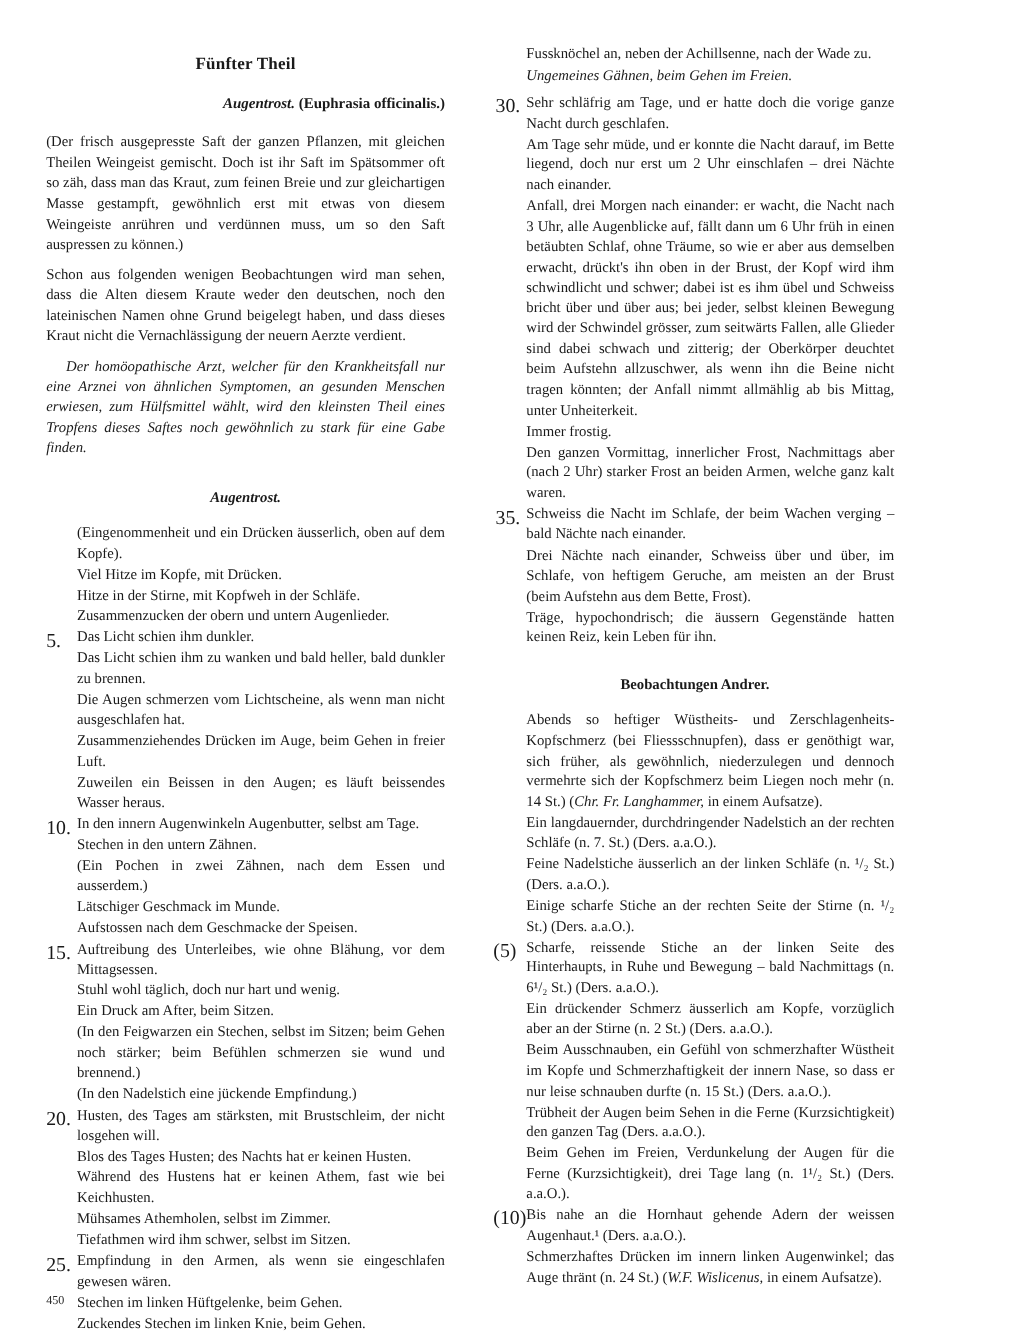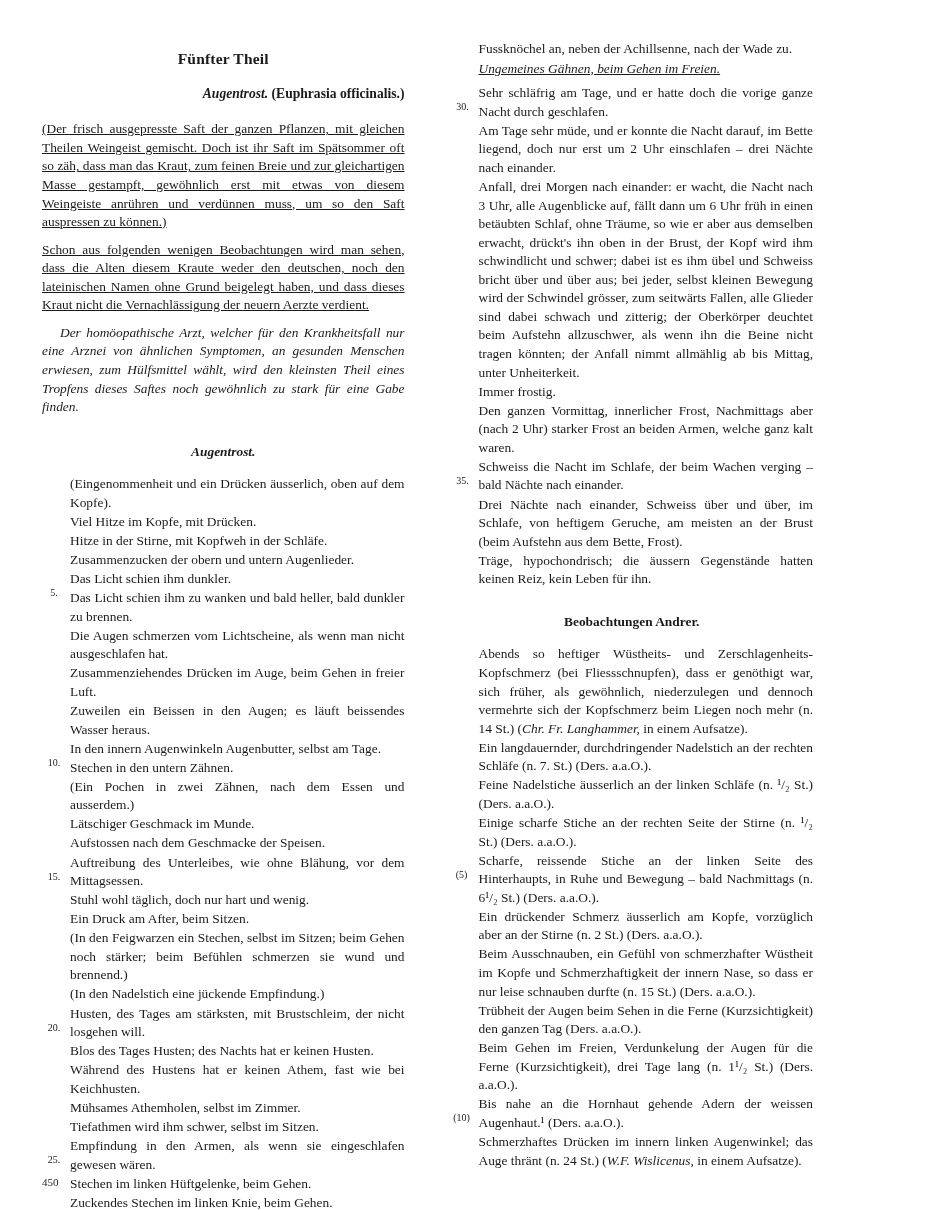--- a/index.html
+++ b/index.html
@@ -63,42 +63,42 @@
     margin: 26px 0 14px 0;
   }
   h3.section-head.upright {
     font-style: normal;
     font-weight: bold;
     margin: 24px 0 14px 0;
   }
   p {
     margin: 0 0 9px 0;
   }
-  p.noindent { text-indent: 0; text-decoration: underline; }
+  p.noindent { text-indent: 0; }
   p.para-indent { text-indent: 18px; font-style: italic; }
 
   
   ul.symptoms {
     list-style: none;
     margin: 0;
     padding: 0;
   }
   ul.symptoms > li {
     position: relative;
     padding-left: 28px;
     margin: 0 0 0.5px 0;
     text-align: justify;
   }
   ul.symptoms > li .num {
     position: absolute;
     left: 0;
-    top: 16px;
+    top: 0;
     width: 24px;
-    text-align: center;
-    font-size: 10px;
+    text-align: left;
+    font-size: 18px;
   }
   ul.symptoms > li.paren .num {
     width: 26px;
     left: -2px;
   }
   .ital { font-style: italic; }
   .pagenum {
     position: absolute;
     left: 42px;
     bottom: 22px;

